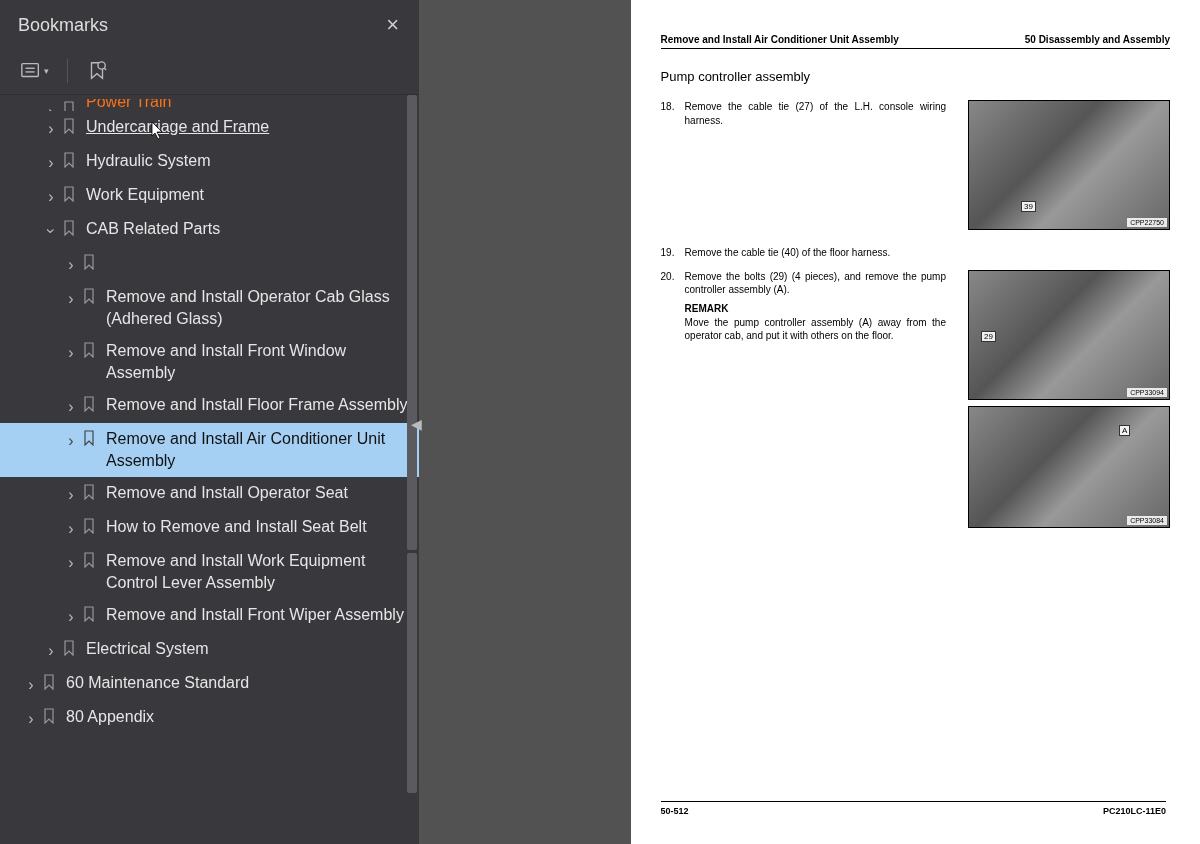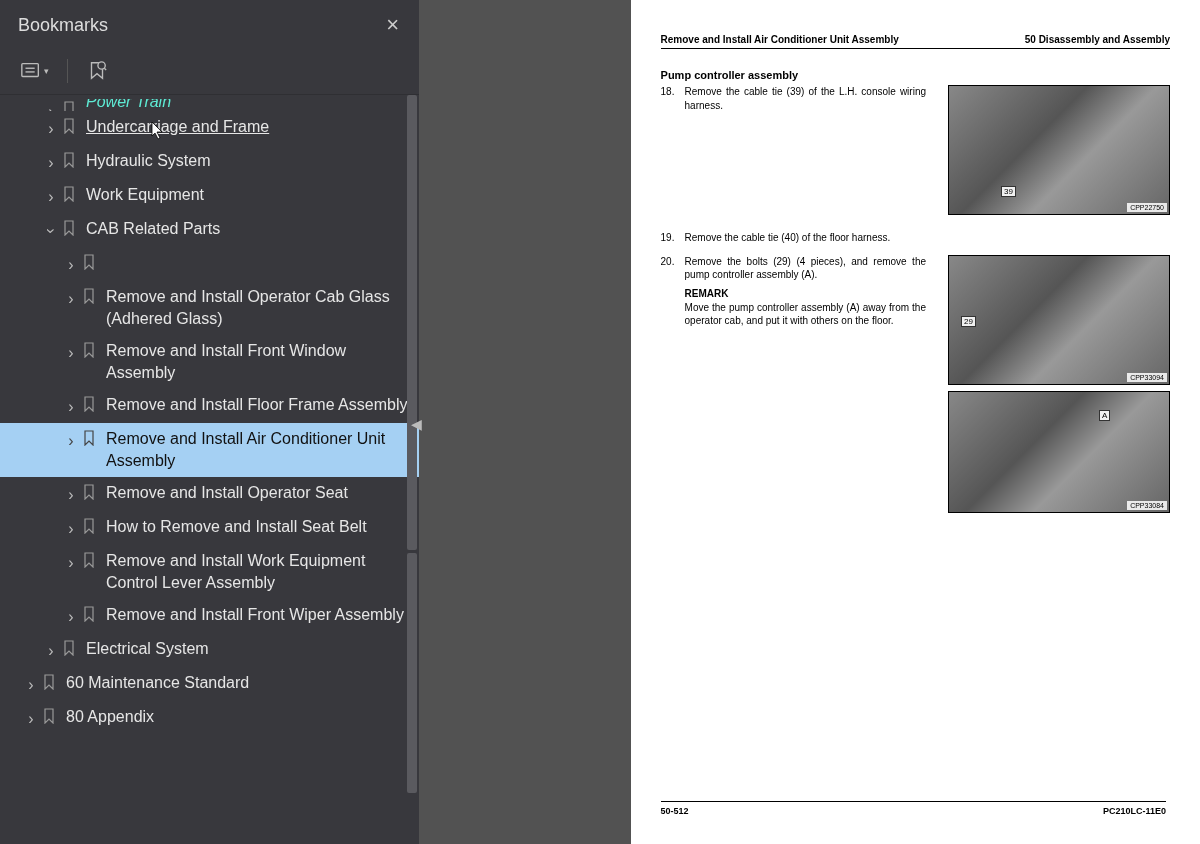--- a/index.html
+++ b/index.html
@@ -20,39 +20,39 @@
 .item { display: flex; align-items: flex-start; padding: 5px 10px 5px 0; cursor: default; font-size: 16px; font-weight: 300; line-height: 22px; }
 .chev { width: 18px; display: inline-flex; justify-content: center; color: #bbb; margin-top: 2px; flex-shrink: 0; }
 .chev.down { transform: rotate(90deg); }
 .bm-icon { width: 18px; display: inline-flex; justify-content: center; color: #999; margin-right: 8px; margin-top: 2px; flex-shrink: 0; }
 .bm-icon svg { width: 14px; height: 16px; }
 .item .label { flex: 1; color: #e6e6e6; }
 .item .label.underline { text-decoration: underline; }
 .item.selected { background: #a5d0f3; }
 .item.selected .label { color: #111; }
 .item.selected .chev, .item.selected .bm-icon { color: #444; }
-.item.cut-top .label { color: #5eead4; position: relative; top: -8px; font-style: italic; }
+.item.cut-top .label { color: #f97316; position: relative; top: -8px; }
 .ind1 { padding-left: 22px; }
 .ind2 { padding-left: 42px; }
 .ind3 { padding-left: 62px; }
 .cursor { position: absolute; left: 150px; top: 26px; font-size: 16px; color: #fff; z-index: 5; }
 .cursor svg { width: 16px; height: 20px; }
 .mid-gap { width: 220px; height: 844px; background: #525252; position: relative; }
 .collapse-handle { position: absolute; left: -8px; top: 416px; color: #bbb; font-size: 14px; }
 .page { width: 590px; height: 844px; background: #fff; color: #000; position: relative; font-family: Arial, Helvetica, sans-serif; padding: 34px 30px 20px 30px; font-size: 10px; }
 .page-header { display: flex; justify-content: space-between; border-bottom: 1.5px solid #000; padding-bottom: 3px; font-weight: bold; font-size: 10px; }
 .section { margin-top: 20px; }
-.subsection { font-weight: bold; font-size: 11px; margin-bottom: 4px; }
+.subsection { font-weight: normal; font-size: 13px; margin-bottom: 16px; }
 .step-block { display: flex; align-items: flex-start; margin-bottom: 10px; gap: 12px; }
 .step-text { flex: 1; padding-right: 10px; }
 .step-row { display: flex; align-items: flex-start; gap: 8px; text-align: justify; line-height: 1.35; }
 .step-num { width: 16px; flex-shrink: 0; }
 .remark-label { font-weight: bold; margin: 6px 0 2px 24px; }
 .remark-body { margin-left: 24px; text-align: justify; line-height: 1.35; }
-.figure { width: 222px; height: 130px; background: linear-gradient(135deg,#888 0%,#555 40%,#999 60%,#666 100%); border: 1px solid #000; position: relative; flex-shrink: 0; margin-bottom: 6px; }
+.figure { width: 202px; height: 130px; background: linear-gradient(135deg,#888 0%,#555 40%,#999 60%,#666 100%); border: 1px solid #000; position: relative; flex-shrink: 0; margin-bottom: 6px; }
 .figure .tag { position: absolute; right: 2px; bottom: 2px; background: rgba(255,255,255,0.85); color: #000; font-size: 7px; padding: 1px 3px; }
 .figure .num-label { position: absolute; background: rgba(255,255,255,0.9); font-size: 8px; padding: 0 2px; border: 0.5px solid #333; }
 .page-footer { position: absolute; bottom: 28px; left: 30px; right: 34px; border-top: 1px solid #000; padding-top: 4px; display: flex; justify-content: space-between; font-size: 9px; font-weight: bold; }
 .figure.big { height: 122px; }
 </style>
 </head>
 <body>
 
 <div class="sidebar">
   <div class="sidebar-header">
@@ -260,21 +260,21 @@
     <span>Remove and Install Air Conditioner Unit Assembly</span>
     <span>50 Disassembly and Assembly</span>
   </div>
   <div class="section">
     <div class="subsection">Pump controller assembly</div>
     <div id="steps-container">
         <div class="step-block">
           <div class="step-text">
             <div class="step-row">
               <span class="step-num">18.</span>
-              <span>Remove the cable tie (39) of the L.H. console wiring harness.</span>
+              <span>Remove the cable tie (27) of the L.H. console wiring harness.</span>
             </div>
           </div>
           <div>
             <div class="figure">
               <span class="num-label" style="left:52px;top:100px">39</span>
               <span class="tag">CPP22750</span>
             </div>
           </div>
         </div>
         <div class="step-block">

